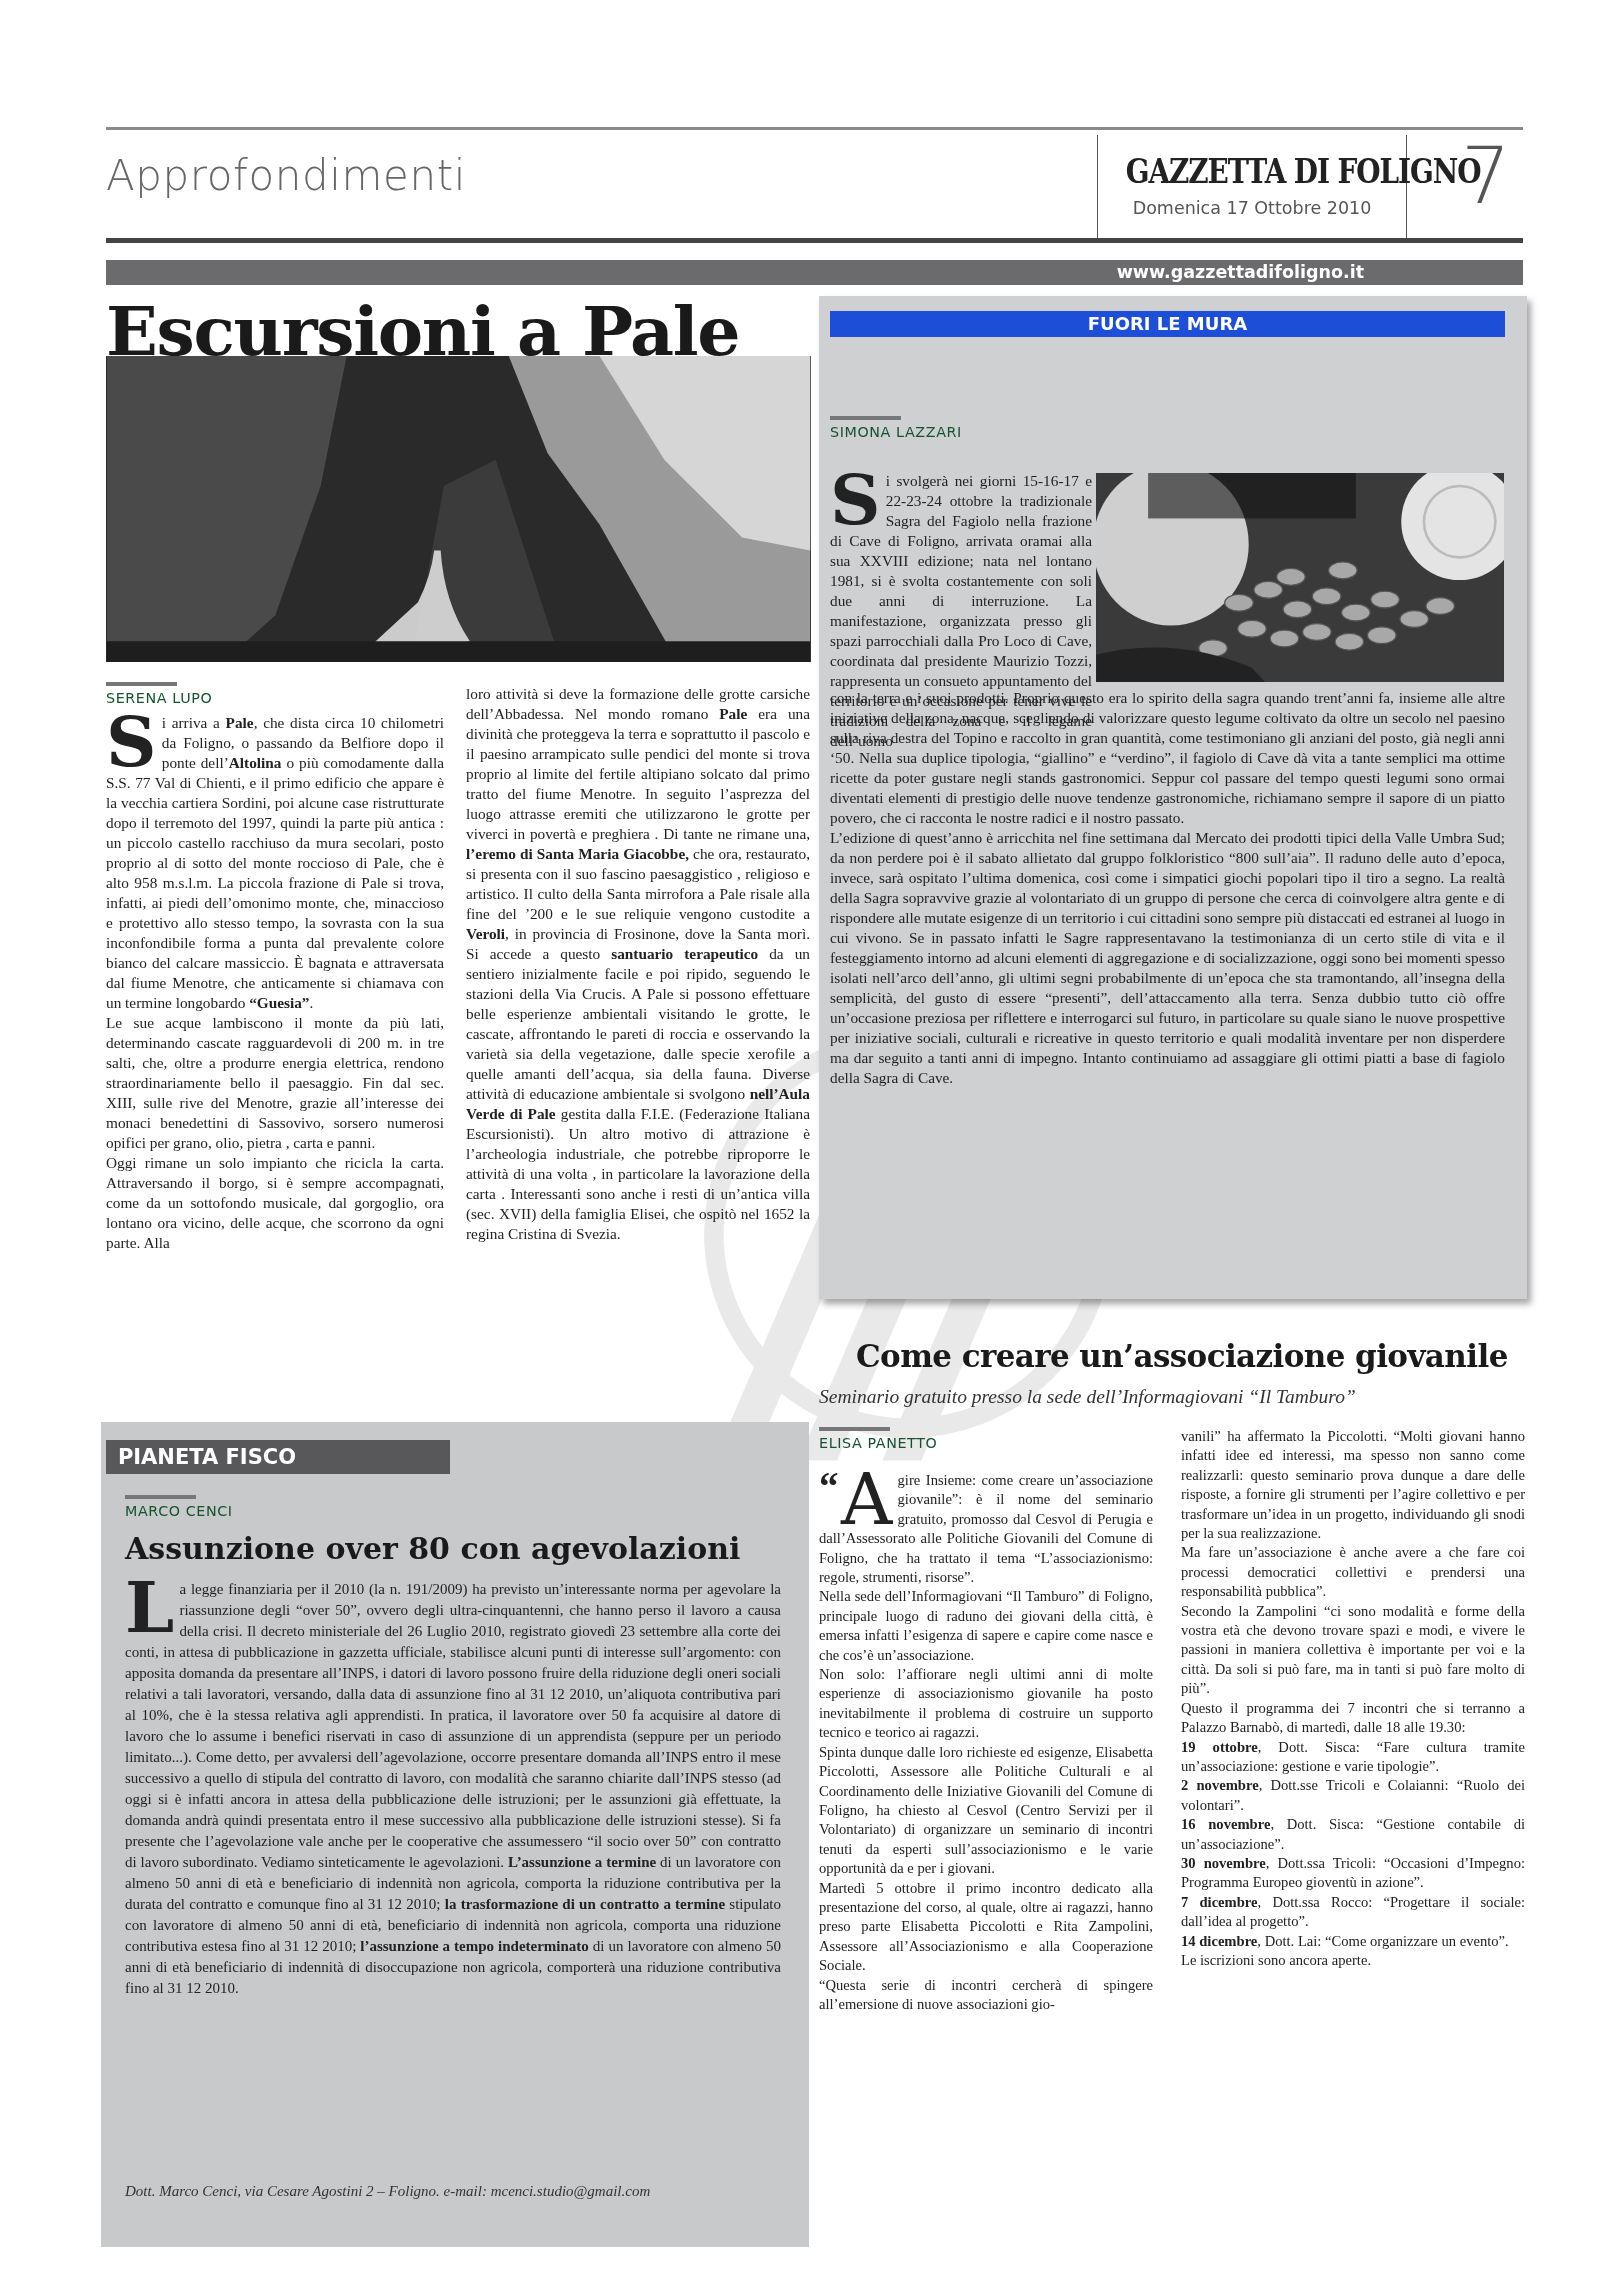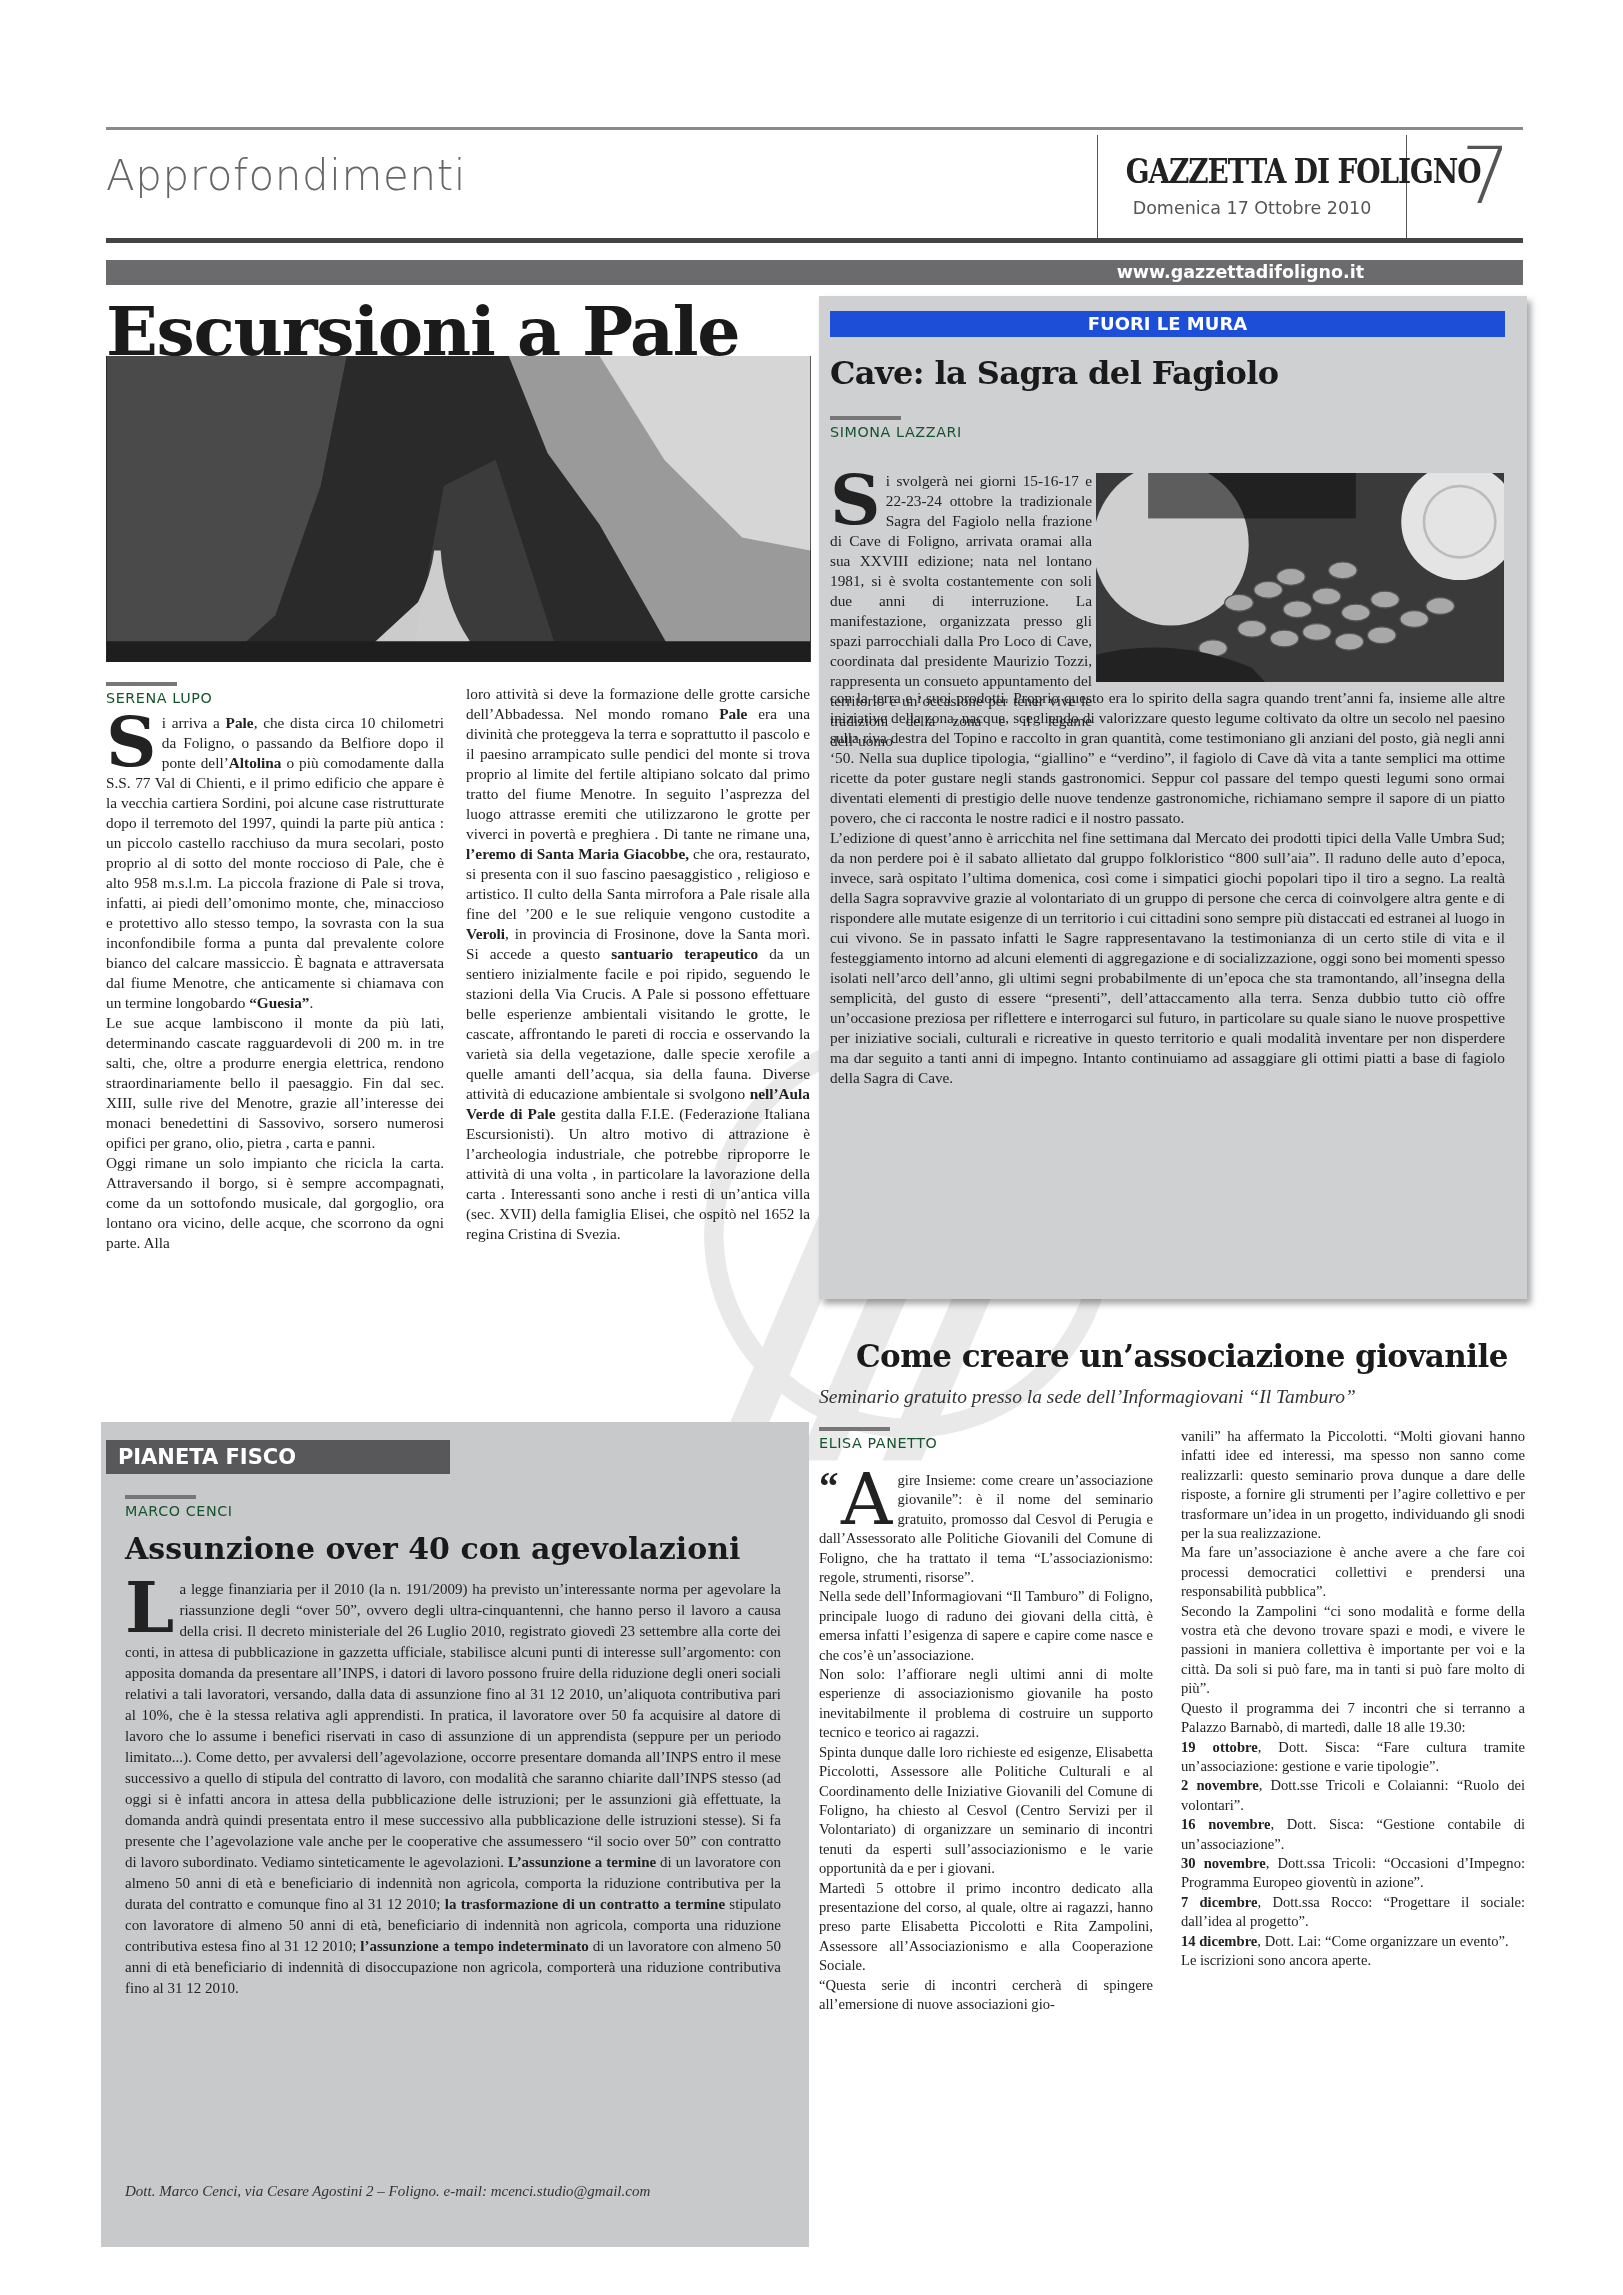--- a/index.html
+++ b/index.html
@@ -105,21 +105,20 @@
   <p>i arriva a <b>Pale</b>, che dista circa 10 chilometri da Foligno, o passando da Belfiore dopo il ponte dell’<b>Altolina</b> o più comodamente dalla S.S. 77 Val di Chienti, e il primo edificio che appare è la vecchia cartiera Sordini, poi alcune case ristrutturate dopo il terremoto del 1997, quindi la parte più antica : un piccolo castello racchiuso da mura secolari, posto proprio al di sotto del monte roccioso di Pale, che è alto 958 m.s.l.m. La piccola frazione di Pale si trova, infatti, ai piedi dell’omonimo monte, che, minaccioso e protettivo allo stesso tempo, la sovrasta con la sua inconfondibile forma a punta dal prevalente colore bianco del calcare massiccio. È bagnata e attraversata dal fiume Menotre, che anticamente si chiamava con un termine longobardo <b>“Guesia”</b>.</p>
   <p>Le sue acque lambiscono il monte da più lati, determinando cascate ragguardevoli di 200 m. in tre salti, che, oltre a produrre energia elettrica, rendono straordinariamente bello il paesaggio. Fin dal sec. XIII, sulle rive del Menotre, grazie all’interesse dei monaci benedettini di Sassovivo, sorsero numerosi opifici per grano, olio, pietra , carta e panni.</p>
   <p>Oggi rimane un solo impianto che ricicla la carta. Attraversando il borgo, si è sempre accompagnati, come da un sottofondo musicale, dal gorgoglio, ora lontano ora vicino, delle acque, che scorrono da ogni parte. Alla</p>
 </div>
 <div class="esc-col2 txt">
   <p>loro attività si deve la formazione delle grotte carsiche dell’Abbadessa. Nel mondo romano <b>Pale</b> era una divinità che proteggeva la terra e soprattutto il pascolo e il paesino arrampicato sulle pendici del monte si trova proprio al limite del fertile altipiano solcato dal primo tratto del fiume Menotre. In seguito l’asprezza del luogo attrasse eremiti che utilizzarono le grotte per viverci in povertà e preghiera . Di tante ne rimane una, <b>l’eremo di Santa Maria Giacobbe,</b> che ora, restaurato, si presenta con il suo fascino paesaggistico , religioso e artistico. Il culto della Santa mirrofora a Pale risale alla fine del ’200 e le sue reliquie vengono custodite a <b>Veroli</b>, in provincia di Frosinone, dove la Santa morì. Si accede a questo <b>santuario terapeutico</b> da un sentiero inizialmente facile e poi ripido, seguendo le stazioni della Via Crucis. A Pale si possono effettuare belle esperienze ambientali visitando le grotte, le cascate, affrontando le pareti di roccia e osservando la varietà sia della vegetazione, dalle specie xerofile a quelle amanti dell’acqua, sia della fauna. Diverse attività di educazione ambientale si svolgono <b>nell’Aula Verde di Pale</b> gestita dalla F.I.E. (Federazione Italiana Escursionisti). Un altro motivo di attrazione è l’archeologia industriale, che potrebbe riproporre le attività di una volta , in particolare la lavorazione della carta . Interessanti sono anche i resti di un’antica villa (sec. XVII) della famiglia Elisei, che ospitò nel 1652 la regina Cristina di Svezia.</p>
 </div>
 
 <div class="fuori-box">
   <div class="fuori-label">FUORI LE MURA</div>
-  <h2 class="h-cave">Cave: la Sagra del Fagiolo</h2>
   <div class="cave-byline">
     <div class="byline-rule"></div>
     <div class="byline">SIMONA LAZZARI</div>
   </div>
   <div class="cave-text-left txt">
     <span class="dropcap">S</span>
     <p>i svolgerà nei giorni 15-16-17 e 22-23-24 ottobre la tradizionale Sagra del Fagiolo nella frazione di Cave di Foligno, arrivata oramai alla sua XXVIII edizione; nata nel lontano 1981, si è svolta costantemente con soli due anni di interruzione. La manifestazione, organizzata presso gli spazi parrocchiali dalla Pro Loco di Cave, coordinata dal presidente Maurizio Tozzi, rappresenta un consueto appuntamento del territorio e un’occasione per tener vive le tradizioni della zona e il legame dell’uomo</p>
   </div>
   <div class="photo-beans">
     <svg width="408" height="209" viewBox="0 0 628 322">
@@ -154,21 +153,21 @@
     <p>L’edizione di quest’anno è arricchita nel fine settimana dal Mercato dei prodotti tipici della Valle Umbra Sud; da non perdere poi è il sabato allietato dal gruppo folkloristico “800 sull’aia”. Il raduno delle auto d’epoca, invece, sarà ospitato l’ultima domenica, così come i simpatici giochi popolari tipo il tiro a segno. La realtà della Sagra sopravvive grazie al volontariato di un gruppo di persone che cerca di coinvolgere altra gente e di rispondere alle mutate esigenze di un territorio i cui cittadini sono sempre più distaccati ed estranei al luogo in cui vivono. Se in passato infatti le Sagre rappresentavano la testimonianza di un certo stile di vita e il festeggiamento intorno ad alcuni elementi di aggregazione e di socializzazione, oggi sono bei momenti spesso isolati nell’arco dell’anno, gli ultimi segni probabilmente di un’epoca che sta tramontando, all’insegna della semplicità, del gusto di essere “presenti”, dell’attaccamento alla terra. Senza dubbio tutto ciò offre un’occasione preziosa per riflettere e interrogarci sul futuro, in particolare su quale siano le nuove prospettive per iniziative sociali, culturali e ricreative in questo territorio e quali modalità inventare per non disperdere ma dar seguito a tanti anni di impegno. Intanto continuiamo ad assaggiare gli ottimi piatti a base di fagiolo della Sagra di Cave.</p>
   </div>
 </div>
 
 <div class="fisco-box">
   <div class="fisco-label">PIANETA FISCO</div>
   <div class="fisco-byline">
     <div class="byline-rule"></div>
     <div class="byline">MARCO CENCI</div>
   </div>
-  <h2 class="h-fisco">Assunzione over 40 con agevolazioni</h2>
+  <h2 class="h-fisco">Assunzione over 80 con agevolazioni</h2>
   <div class="fisco-text txt">
     <span class="dropcap">L</span>
     <p>a legge finanziaria per il 2010 (la n. 191/2009) ha previsto un’interessante norma per agevolare la riassunzione degli “over 50”, ovvero degli ultra-cinquantenni, che hanno perso il lavoro a causa della crisi. Il decreto ministeriale del 26 Luglio 2010, registrato giovedì 23 settembre alla corte dei conti, in attesa di pubblicazione in gazzetta ufficiale, stabilisce alcuni punti di interesse sull’argomento: con apposita domanda da presentare all’INPS, i datori di lavoro possono fruire della riduzione degli oneri sociali relativi a tali lavoratori, versando, dalla data di assunzione fino al 31 12 2010, un’aliquota contributiva pari al 10%, che è la stessa relativa agli apprendisti. In pratica, il lavoratore over 50 fa acquisire al datore di lavoro che lo assume i benefici riservati in caso di assunzione di un apprendista (seppure per un periodo limitato...). Come detto, per avvalersi dell’agevolazione, occorre presentare domanda all’INPS entro il mese successivo a quello di stipula del contratto di lavoro, con modalità che saranno chiarite dall’INPS stesso (ad oggi si è infatti ancora in attesa della pubblicazione delle istruzioni; per le assunzioni già effettuate, la domanda andrà quindi presentata entro il mese successivo alla pubblicazione delle istruzioni stesse). Si fa presente che l’agevolazione vale anche per le cooperative che assumessero “il socio over 50” con contratto di lavoro subordinato. Vediamo sinteticamente le agevolazioni. <b>L’assunzione a termine</b> di un lavoratore con almeno 50 anni di età e beneficiario di indennità non agricola, comporta la riduzione contributiva per la durata del contratto e comunque fino al 31 12 2010; <b>la trasformazione di un contratto a termine</b> stipulato con lavoratore di almeno 50 anni di età, beneficiario di indennità non agricola, comporta una riduzione contributiva estesa fino al 31 12 2010; <b>l’assunzione a tempo indeterminato</b> di un lavoratore con almeno 50 anni di età beneficiario di indennità di disoccupazione non agricola, comporterà una riduzione contributiva fino al 31 12 2010.</p>
   </div>
   <div class="fisco-foot">Dott. Marco Cenci, via Cesare Agostini 2 – Foligno. e-mail: mcenci.studio@gmail.com</div>
 </div>
 
 <h2 class="h-come">Come creare un’associazione giovanile</h2>
 <div class="sub-come">Seminario gratuito presso la sede dell’Informagiovani “Il Tamburo”</div>
 <div class="come-byline">

